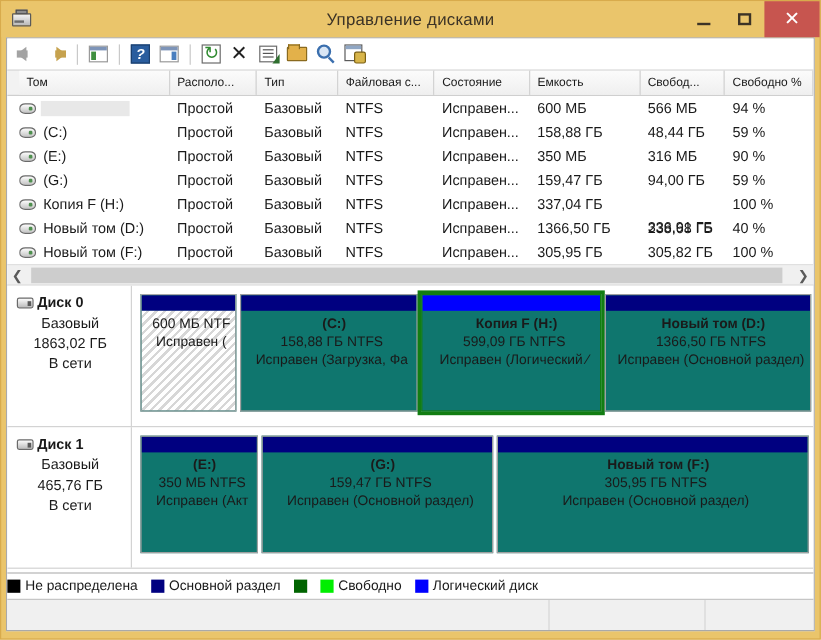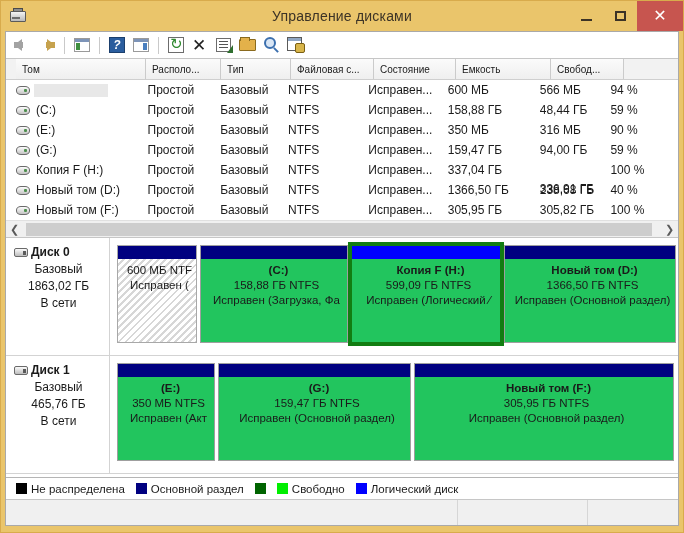--- a/index.html
+++ b/index.html
@@ -267,21 +267,21 @@
   .disk-ico::after {
     content: ''; position: absolute; right: 1px; top: 2px;
     width: 3px; height: 4px; background: #5a5a5a;
   }
   .parts {
     flex: 1 1 auto; display: flex; align-items: flex-start;
     padding: 7px 6px 6px 7px; gap: 3px;
   }
   .part {
     border: 1px solid #9f9f9f;
-    background: #22c55e;
+    background: #0f766e;
     display: flex; flex-direction: column;
     height: 98px;
     overflow: hidden;
   }
   .part .bar { height: 13px; flex: 0 0 13px; }
   .part .body {
     flex: 1 1 auto; padding: 4px 0 0 5px;
     font-size: 11.5px; color: #1a1a1a; line-height: 15px;
     white-space: nowrap; overflow: hidden;
   }
@@ -294,21 +294,21 @@
     background-image: repeating-linear-gradient(135deg,
       #ffffff 0px, #ffffff 3px, #d7d7d7 3px, #d7d7d7 5px);
   }
   .part.hatched { border-color: #a8a8a8; }
 
   
   #legend {
     flex: 0 0 22px; height: 22px;
     border-top: 1px solid #b5b5b5;
     background: #ffffff;
-    display: flex; align-items: center; padding-left: 10px; gap: 5px;
+    display: flex; align-items: center; padding-left: 0; gap: 5px;
     font-size: 11.5px; color: #1a1a1a;
   }
   .lg { display: flex; align-items: center; gap: 4px; margin-right: 6px; }
   .lg .sw { width: 11px; height: 11px; flex: 0 0 11px; }
 
   
   #statusbar {
     flex: 0 0 26px; height: 26px;
     background: #f0f0f0;
     border-top: 1px solid #c6c6c6;
@@ -390,20 +390,21 @@
 
     <div id="vol-list">
       <div id="vol-head">
           <div class="vh" style="width: 130px;">Том</div>
           <div class="vh" style="width: 75px;">Располо...</div>
           <div class="vh" style="width: 70px;">Тип</div>
           <div class="vh" style="width: 83px;">Файловая с...</div>
           <div class="vh" style="width: 82px;">Состояние</div>
           <div class="vh" style="width: 95px;">Емкость</div>
           <div class="vh" style="width: 73px;">Свобод...</div>
+          <div class="vh" style="width: 76px;">Свободно %</div>
         </div>
       <div id="vol-rows">
           <div class="vrow">
             <div class="vcell name" style="width: 130px;">
               <span class="vol-ico"></span>
               <span class="name-label blank"></span>
             </div>
             <div class="vcell" style="width: 75px;">Простой</div>
             <div class="vcell" style="width: 70px;">Базовый</div>
             <div class="vcell" style="width: 83px;">NTFS</div>

